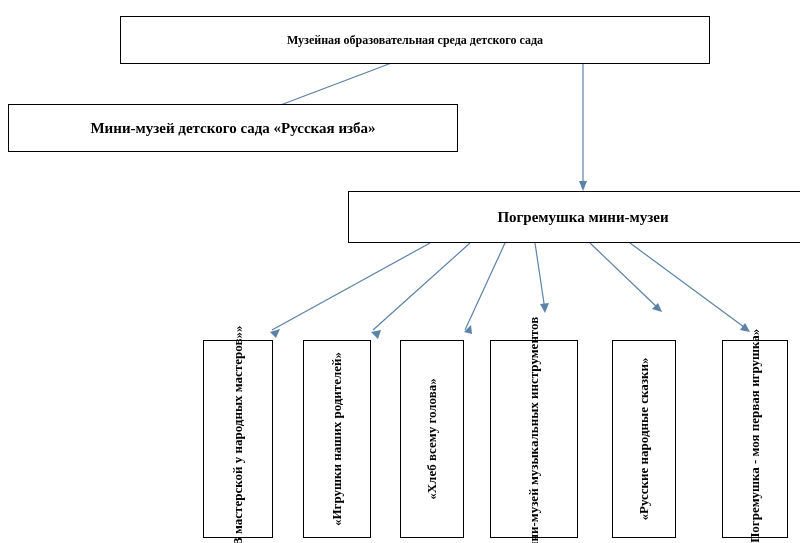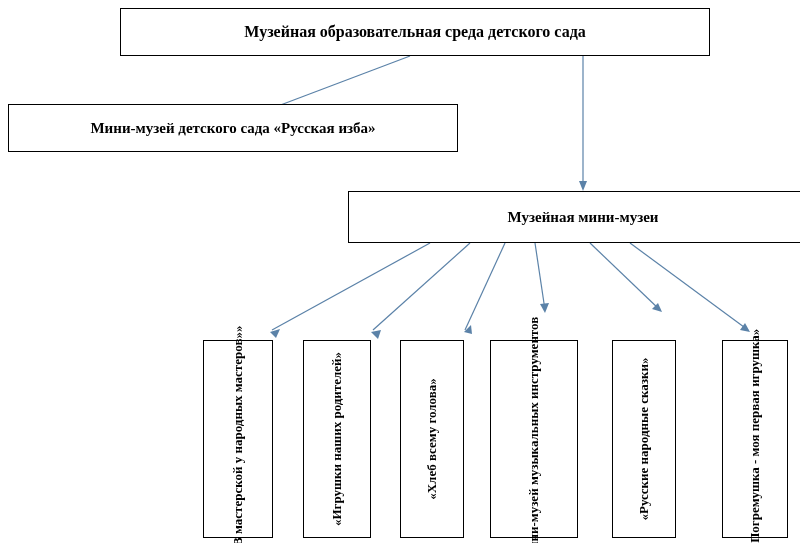--- a/index.html
+++ b/index.html
@@ -24,21 +24,22 @@
     background: #ffffff;
     display: flex;
     align-items: center;
     justify-content: center;
     text-align: center;
     font-weight: bold;
     color: #000000;
     line-height: 1.25;
   }
   .node.top {
-    font-size: 16px;
+    font-size: 12px;
+    margin-top: 8px;
   }
   .node.mid {
     font-size: 15px;
   }
   .leaf {
     position: absolute;
     box-sizing: border-box;
     border: 1px solid #000000;
     background: #ffffff;
   }
@@ -103,21 +104,21 @@
 
   <div class="node top" style="left:120px; top:8px; width:590px; height:48px;">
     <span>Музейная образовательная среда детского сада</span>
   </div>
 
   <div class="node mid" style="left:8px; top:104px; width:450px; height:48px;">
     <span>Мини-музей детского сада «Русская изба»</span>
   </div>
 
   <div class="node mid" style="left:348px; top:191px; width:470px; height:52px;">
-    <span>Музейная мини-музеи</span>
+    <span>Погремушка мини-музеи</span>
   </div>
 
   <div class="leaf" style="left:203px; top:340px; width:70px; height:198px;">
     <span class="vtext">«В мастерской у народных мастеров»»</span>
   </div>
 
   <div class="leaf" style="left:303px; top:340px; width:68px; height:198px;">
     <span class="vtext">«Игрушки наших родителей»</span>
   </div>
 

